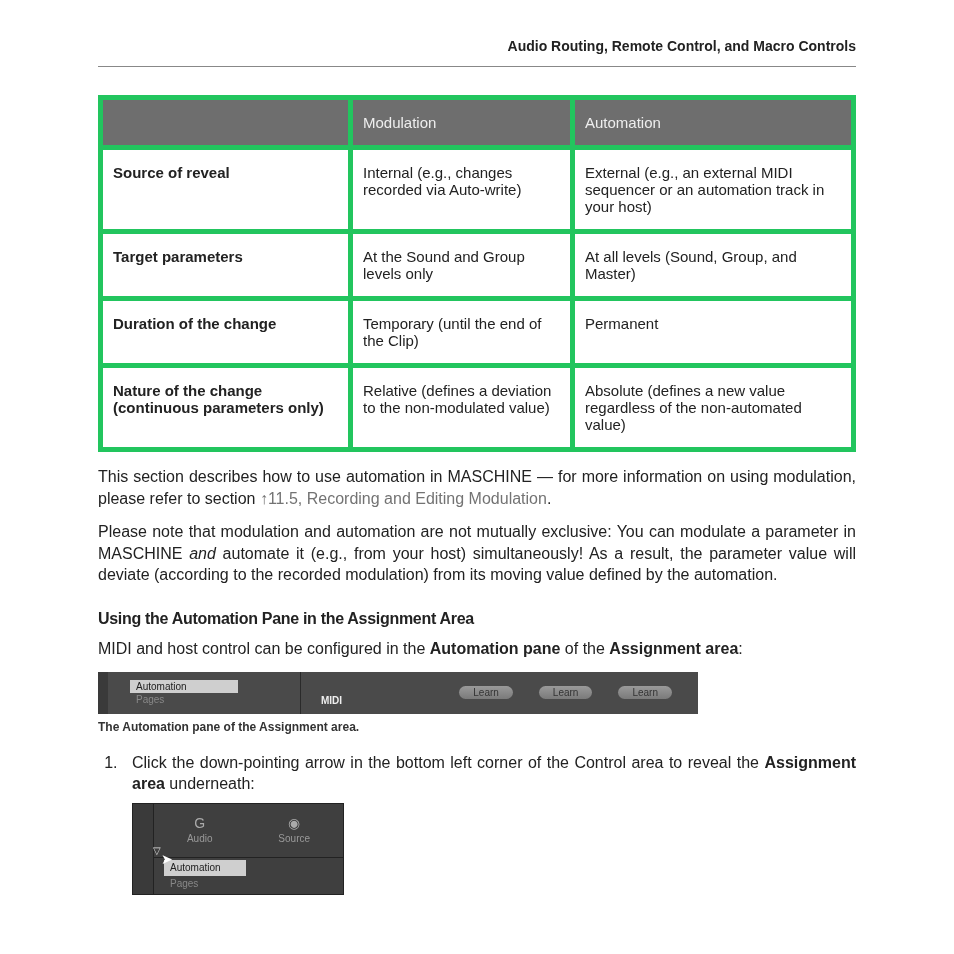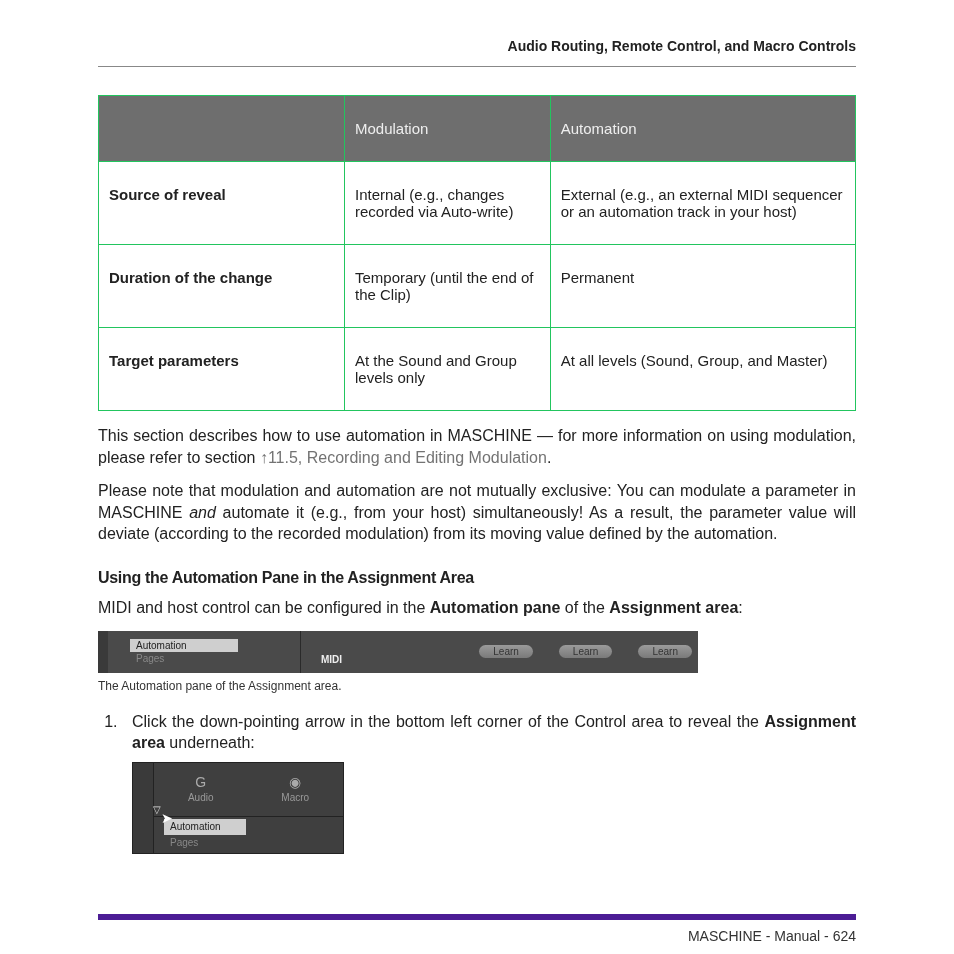--- a/index.html
+++ b/index.html
@@ -30,22 +30,22 @@
   .header-sub {
     font-size: 13px;
     color: #333;
   }
   table.comp {
     border-collapse: collapse;
     width: 100%;
     margin-bottom: 14px;
   }
   table.comp th, table.comp td {
-    border: 1px solid #22c55e;
-    padding: 24px 10px;
+    border: 5px solid #22c55e;
+    padding: 14px 10px;
     vertical-align: top;
     font-size: 15px;
     text-align: left;
   }
   table.comp th {
     background: #6e6e6e;
     color: #eee;
     font-weight: normal;
   }
   table.comp th.empty {
@@ -106,21 +106,21 @@
   .pane-sub {
     color: #888;
     font-size: 10px;
     padding: 1px 6px;
     font-family: Arial, sans-serif;
   }
   .pane-right {
     flex: 1;
     display: flex;
     align-items: flex-end;
-    padding: 4px 6px 4px 20px;
+    padding: 4px 26px 4px 20px;
     gap: 40px;
   }
   .midi-lbl {
     color: #eee;
     font-size: 10px;
     font-weight: bold;
     font-family: Arial, sans-serif;
     align-self: flex-end;
     padding-bottom: 4px;
   }
@@ -136,20 +136,21 @@
     color: #333;
     font-size: 10px;
     border-radius: 8px;
     padding: 1px 14px;
     font-family: Arial, sans-serif;
   }
   .caption {
     font-size: 12px;
     color: #333;
     margin-bottom: 18px;
+    font-weight: bold;
   }
   ol.steps {
     margin: 0;
     padding-left: 24px;
     font-size: 16px;
   }
   ol.steps li {
     text-align: justify;
     line-height: 1.35;
     padding-left: 10px;
@@ -242,28 +243,33 @@
       <th class="empty"></th>
       <th>Modulation</th>
       <th>Automation</th>
     </tr>
     <tr>
       <td class="rowlabel">Source of reveal</td>
       <td>Internal (e.g., changes recorded via Auto-write)</td>
       <td>External (e.g., an external MIDI sequencer or an automation track in your host)</td>
     </tr>
     <tr>
+      <td class="rowlabel">Target parameters</td>
+      <td>At the Sound and Group levels only</td>
+      <td>At all levels (Sound, Group, and Master)</td>
+    </tr>
+    <tr>
       <td class="rowlabel">Duration of the change</td>
       <td>Temporary (until the end of the Clip)</td>
       <td>Permanent</td>
     </tr>
     <tr>
-      <td class="rowlabel">Target parameters</td>
-      <td>At the Sound and Group levels only</td>
-      <td>At all levels (Sound, Group, and Master)</td>
+      <td class="rowlabel">Nature of the change (continuous parameters only)</td>
+      <td>Relative (defines a deviation to the non-modulated value)</td>
+      <td>Absolute (defines a new value regardless of the non-automated value)</td>
     </tr>
   </tbody>
     </table>
 
   <p class="body">
     <span>This section describes how to use automation in MASCHINE — for more information on using modulation, please refer to section </span><span class="link">↑11.5, Recording and Editing Modulation</span><span>.</span>
   </p>
 
   <p class="body">
     <span>Please note that modulation and automation are not mutually exclusive: You can modulate a parameter in MASCHINE </span><span class="italic">and</span><span> automate it (e.g., from your host) simultaneously! As a result, the parameter value will deviate (according to the recorded modulation) from its moving value defined by the automation.</span>
@@ -297,21 +303,21 @@
       <div class="ctrl-fig">
         <div class="ctrl-side"></div>
         <div class="ctrl-main">
           <div class="ctrl-top">
             <div class="ctrl-item">
               <div class="ctrl-icon">G</div>
               <div>Audio</div>
             </div>
             <div class="ctrl-item">
               <div class="ctrl-icon">◉</div>
-              <div>Macro</div>
+              <div>Source</div>
             </div>
           </div>
           <div class="ctrl-bottom">
             <div class="pane-tab" style="width:70px">Automation</div>
             <div class="pane-sub">Pages</div>
           </div>
         </div>
         <div class="arrow">
           <span class="arrow-toggle">▽</span>
           <span class="cursor">➤</span>

